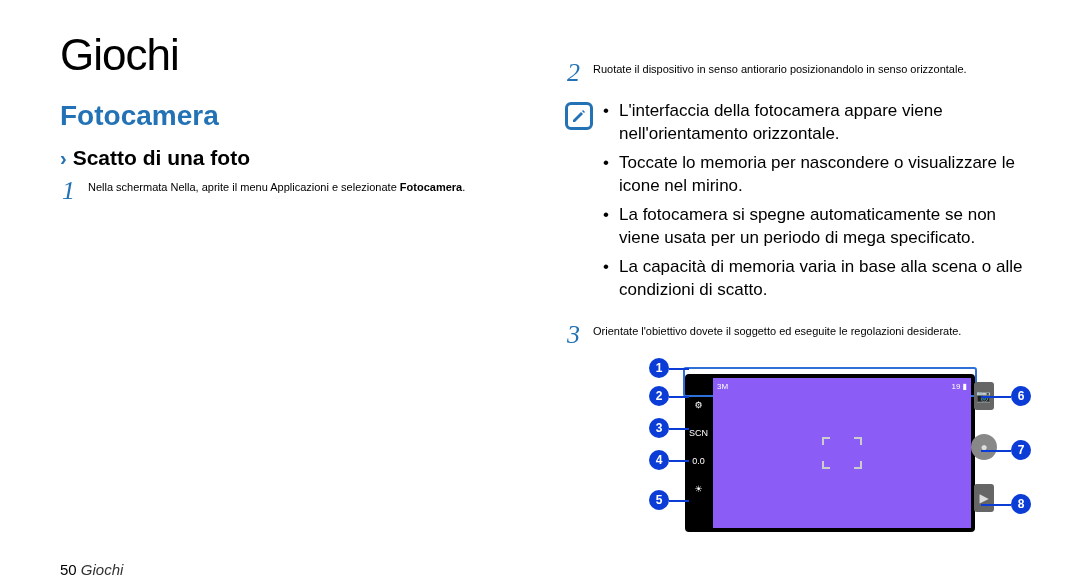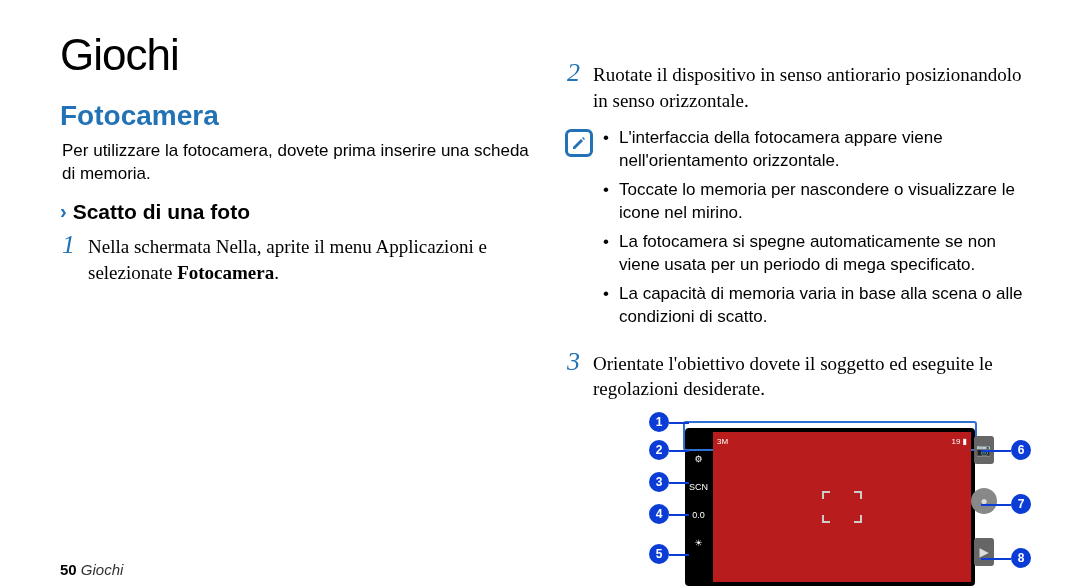--- a/index.html
+++ b/index.html
@@ -64,24 +64,23 @@
   }
   .step-num {
     color: #2272b5;
     font-size: 26px;
     font-style: italic;
     font-family: Georgia, serif;
     line-height: 1;
     min-width: 18px;
   }
   .step-text {
-    font-size: 19px;
+    font-size: 11px;
     line-height: 1.35;
     padding-top: 2px;
-    font-family: Liberation Serif, serif;
   }
   .bold { font-weight: bold; }
   .note-box {
     display: flex;
     align-items: flex-start;
     gap: 10px;
     margin-bottom: 14px;
   }
   .note-icon {
     width: 28px;
@@ -108,21 +107,21 @@
   }
   .bullet-dot { min-width: 10px; }
   .footer {
     position: absolute;
     bottom: 8px;
     left: 60px;
     font-size: 15px;
     font-style: italic;
     color: #333;
   }
-  .footer-page { font-weight: bold; font-style: normal; color: #000; }
+  .footer-page { font-weight: normal; font-style: normal; color: #000; }
   
   .camera-wrap {
     position: relative;
     width: 400px;
     height: 185px;
     margin-left: 90px;
     margin-top: 8px;
   }
   .camera-body {
     position: absolute;
@@ -142,21 +141,21 @@
     border: 2px solid #2f6fd8;
     border-radius: 3px;
     pointer-events: none;
   }
   .camera-screen {
     position: absolute;
     left: 28px;
     top: 4px;
     right: 4px;
     bottom: 4px;
-    background: #b91c1c;
+    background: #8b5cf6;
   }
   .status-bar {
     position: absolute;
     top: 2px;
     left: 4px;
     right: 4px;
     height: 14px;
     display: flex;
     justify-content: space-between;
     align-items: center;
@@ -235,21 +234,20 @@
   }
 </style>
 </head>
 <body>
 
 <div class="page">
 
   <div class="col">
     <div class="title">Giochi</div>
     <div class="section-heading">Fotocamera</div>
-    <div class="body-text">Per utilizzare la fotocamera, dovete prima inserire una scheda di memoria.</div>
     <div class="subheading-row">
       <span class="chevron">›</span>
       <span class="subheading">Scatto di una foto</span>
     </div>
     <div class="step-row">
       <div class="step-num">1</div>
       <div class="step-text">
         <span>Nella schermata Nella, aprite il menu Applicazioni e selezionate </span><span class="bold">Fotocamera</span><span>.</span>
       </div>
     </div>

